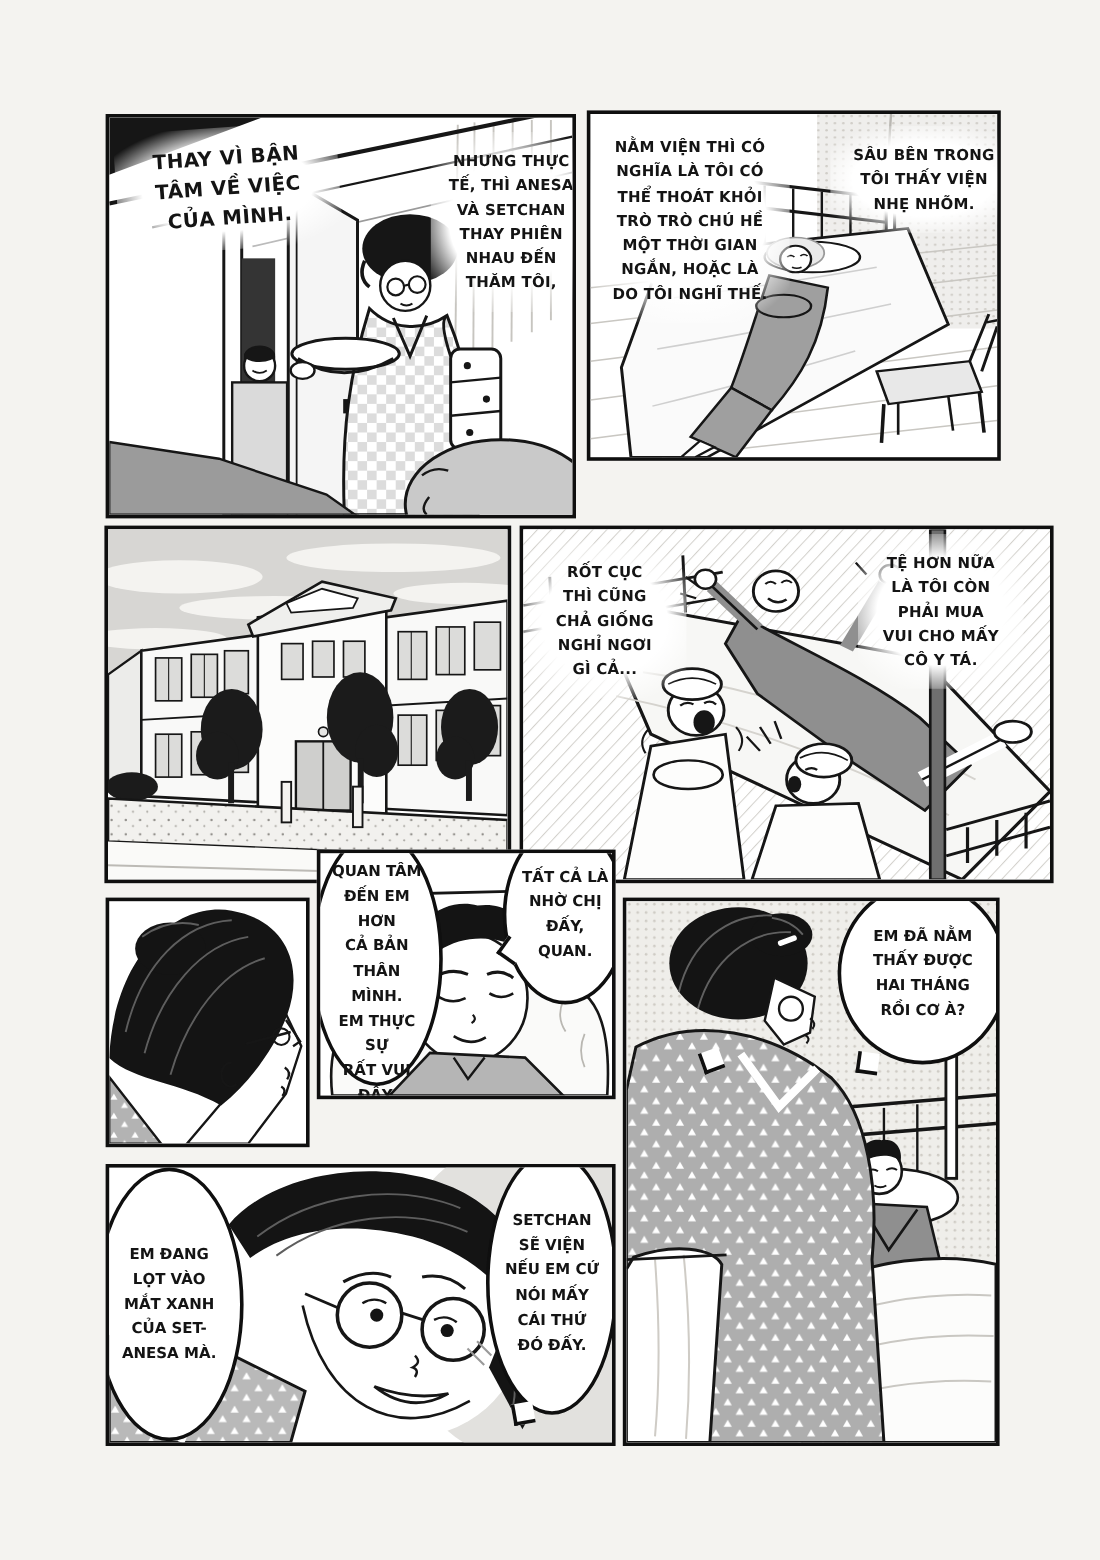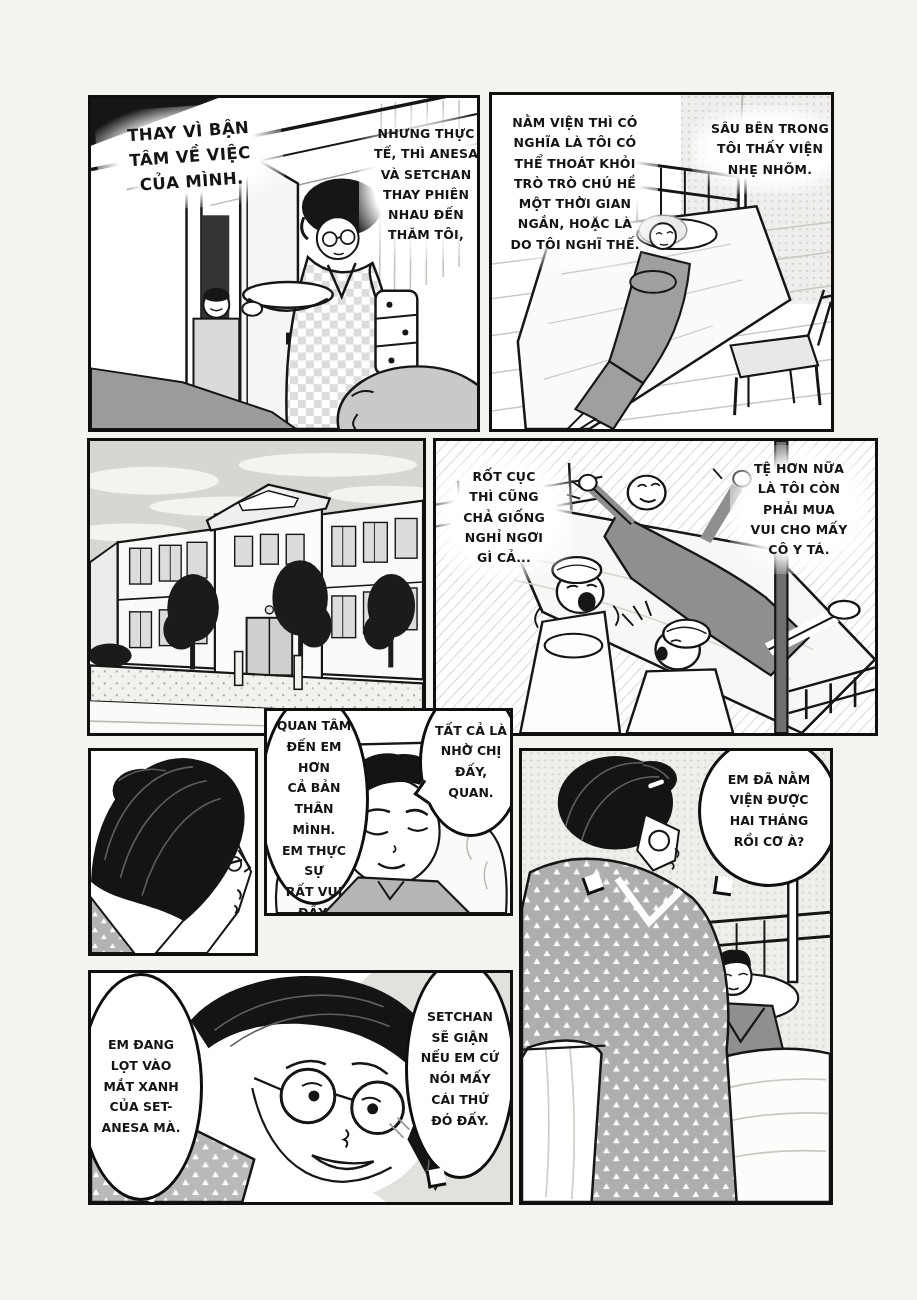--- a/index.html
+++ b/index.html
@@ -94,21 +94,21 @@
 TÂM VỀ VIỆC
 CỦA MÌNH.</div>
     <div class="caption halo" style="left:268px;top:12px;width:118px">NHƯNG THỰC
 TẾ, THÌ ANESA
 VÀ SETCHAN
 THAY PHIÊN
 NHAU ĐẾN
 THĂM TÔI,</div>
   </section>
 
-  <section class="panel" style="left:489px;top:92px;width:345px;height:340px">
+  <section class="panel" style="left:489px;top:92px;width:345px;height:292px">
     <svg class="art" viewBox="0 0 341 336" preserveAspectRatio="none">
       <defs>
         <pattern id="dt2" width="7" height="7" patternUnits="userSpaceOnUse">
           <rect width="7" height="7" fill="#efeeec"></rect>
             <circle cx="2" cy="2" r="1.1" fill="#cfccc6"></circle>
         </pattern>
       </defs>
       <rect x="190" y="0" width="151" height="210" fill="url(#dt2)"></rect>
       <line x1="252" y1="0" x2="244" y2="150" stroke="#b9b7b2" stroke-width="2"></line>
       <g stroke="#c9c7c2" stroke-width="1.5">
@@ -305,21 +305,21 @@
         <ellipse cx="204" cy="214" rx="5" ry="7" fill="#161616"></ellipse>
         <path d="M212,202 q5,-3 9,0" stroke="#161616" stroke-width="1.8" fill="none"></path>
         <path d="M178,186 l-10,-12 M186,180 l-8,-14 M194,176 l-5,-15" stroke="#161616" stroke-width="1.8"></path>
       </g>
     </svg>
     <div class="caption halo" style="left:0px;top:12px;width:120px">RỐT CỤC
 THÌ CŨNG
 CHẢ GIỐNG
 NGHỈ NGƠI
 GÌ CẢ...</div>
-    <div class="caption halo" style="left:294px;top:4px;width:122px">TỆ HƠN NỮA
+    <div class="caption halo" style="left:279px;top:4px;width:122px">TỆ HƠN NỮA
 LÀ TÔI CÒN
 PHẢI MUA
 VUI CHO MẤY
 CÔ Y TÁ.</div>
   </section>
 
   <section class="panel" style="left:88px;top:748px;width:170px;height:208px">
     <svg class="art" viewBox="0 0 167 204" preserveAspectRatio="none">
       <defs>
         <pattern id="tri5" width="18" height="16" patternUnits="userSpaceOnUse">
@@ -433,21 +433,21 @@
         <path d="M154,98 q6,4 2,9 M150,112 q5,3 1,7" fill="none" stroke="#161616" stroke-width="1.8"></path>
       </g>
       <g>
         <path d="M6,298 C 40,286 72,290 80,304 L 70,453 L 0,453 L 0,308 Z" fill="#fff" stroke="#161616" stroke-width="2.5"></path>
         <path d="M24,300 Q 30,380 24,448 M48,296 Q 56,376 50,450" fill="none" stroke="#cfccc6" stroke-width="1.7"></path>
         <line x1="0" y1="300" x2="84" y2="296" stroke="#161616" stroke-width="2.2"></line>
       </g>
     </svg>
     <div class="tail" style="left:62px;top:124px;transform:rotate(70deg)"></div>
     <div class="bubble" style="left:176px;top:-16px;width:142px;height:152px">EM ĐÃ NẰM
-VIỆN ĐƯỢC
+THẤY ĐƯỢC
 HAI THÁNG
 RỒI CƠ À?</div>
     <div class="tail" style="left:192px;top:126px;transform:rotate(98deg)"></div>
   </section>
 
   <section class="panel" style="left:88px;top:970px;width:425px;height:235px">
     <svg class="art" viewBox="0 0 421 231" preserveAspectRatio="none">
       <defs>
         <pattern id="tri8" width="20" height="18" patternUnits="userSpaceOnUse">
           <rect width="20" height="18" fill="#b9b9b9"></rect>
@@ -483,21 +483,21 @@
         <polygon points="0,142 92,152 164,188 152,231 0,231" fill="url(#tri8)" stroke="#161616" stroke-width="2.5"></polygon>
         <path d="M92,152 L 60,231" fill="none" stroke="#fff" stroke-width="6"></path>
       </g>
     </svg>
     <div class="bubble" style="left:-12px;top:0px;width:124px;height:228px">EM ĐANG
 LỌT VÀO
 MẮT XANH
 CỦA SET-
 ANESA MÀ.</div>
     <div class="bubble" style="left:314px;top:-14px;width:110px;height:220px">SETCHAN
-SẼ GIẬN
+SẼ VIỆN
 NẾU EM CỨ
 NÓI MẤY
 CÁI THỨ
 ĐÓ ĐẤY.</div>
     <div class="tail" style="left:336px;top:196px;transform:rotate(80deg)"></div>
   </section>
 
 </div>
 
 </body></html>

